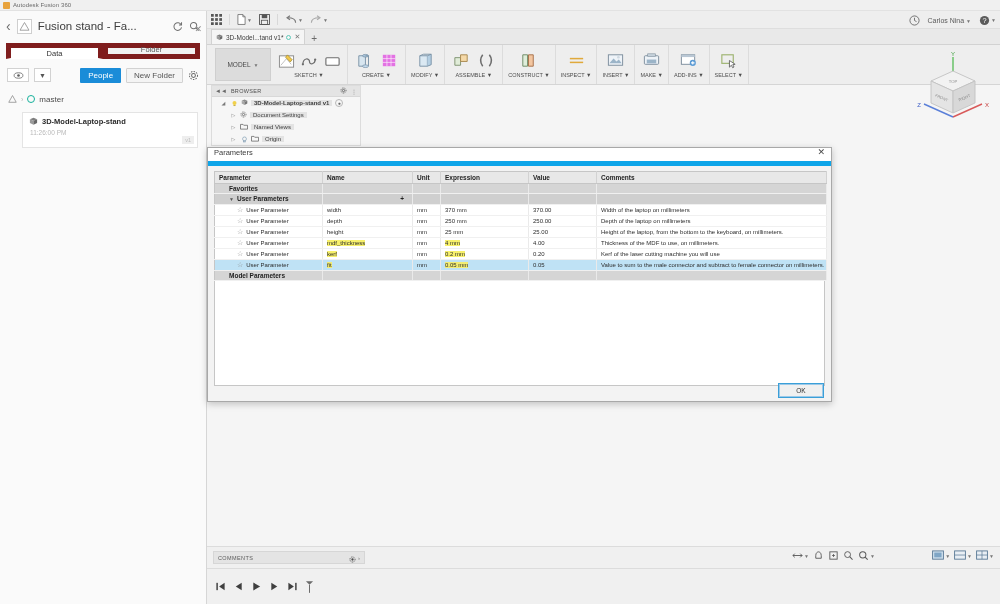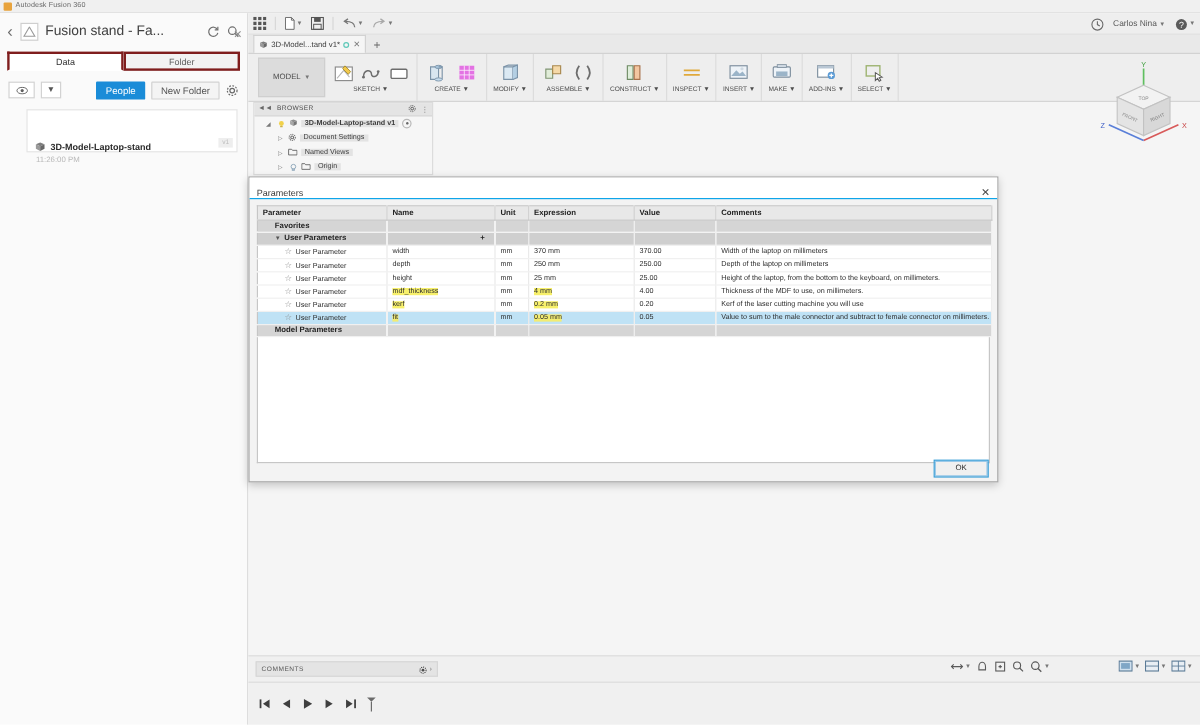--- a/index.html
+++ b/index.html
@@ -39,22 +39,22 @@
     overflow:hidden; text-overflow:ellipsis;
   }
   .dp-iconbtn { color:#7a7a7a; cursor:pointer; display:flex; align-items:center; }
   .dp-close {
     position:absolute; top:13px; right:4px; font-size:9px; color:#8d8d8d; cursor:pointer;
   }
 
   .dp-tabs { display:flex; height:16px; margin:2px 6px 0 6px; }
   .dp-tab {
     flex:1; font-size:7.5px; color:#5d5d5d; display:flex;
-    align-items:center; justify-content:center;
-    background:#fff; border:2px solid #7f1d1d; cursor:pointer;
+    align-items:flex-end; justify-content:center;
+    background:#fff; border:5px solid #7f1d1d; cursor:pointer;
   }
   .dp-tab.active { background:#fff; border-bottom:1px solid #fff; color:#333; }
   .dp-tab.inactive { background:#f2f2f2; }
 
   .dp-actions {
     height:24px; display:flex; align-items:center; gap:5px; padding:0 7px; margin-top:4px;
   }
   .dp-eye {
     width:22px; height:14px; border:1px solid #d2d2d2; background:#fff;
     display:flex; align-items:center; justify-content:center; cursor:pointer;
@@ -81,21 +81,21 @@
   }
   .bc-sep { color:#b4b4b4; font-size:7px; }
   .bc-circle {
     width:8px; height:8px; border:1.5px solid #16b19b; border-radius:50%;
   }
 
   .dp-card {
     margin:4px 8px 0 22px; background:#fff; border:1px solid #e4e4e4;
     height:36px; position:relative; padding:4px 6px; cursor:pointer;
   }
-  .card-row { display:flex; align-items:center; gap:4px;margin-top:22px; }
+  .card-row { display:flex; align-items:center; gap:4px; }
   .card-name { font-size:7.5px; color:#2b2b2b; font-weight:bold; }
   .card-time { font-size:6.5px; color:#b9b9b9; margin-top:3px; margin-left:1px; }
   .card-badge {
     position:absolute; right:3px; bottom:3px; font-size:5.5px; color:#bdbdbd;
     background:#eeeeee; padding:1px 3px;
   }
 
   
   .fusion { position:absolute; top:11px; left:207px; width:793px; height:593px; background:#f5f5f5; }
 
@@ -189,22 +189,22 @@
     display:flex; align-items:center; gap:7px; padding-left:8px;
   }
   .tl-btn { cursor:pointer; color:#4a4a4a; display:flex; align-items:center; }
 
   
   .dialog {
     position:absolute; left:207px; top:147px; width:625px; height:255px;
     background:#f3f3f3; border:1px solid #a8a8a8; box-shadow:0 2px 7px rgba(0,0,0,.22);
   }
   .dlg-title {
-    height:18px; background:#ffffff; border-bottom:1px solid #0ea5e9;
-    display:flex; align-items:flex-end; padding:0 6px;
+    height:18px; background:#ffffff; border-bottom:5px solid #0ea5e9;
+    display:flex; align-items:flex-start; padding:0 6px;
   }
   .dlg-title-text { flex:1; font-size:7.5px; color:#3c3c3c; }
   .dlg-close { font-size:9px; color:#4a4a4a; cursor:pointer; line-height:1; }
 
   .dlg-body { padding:5px 6px 0 6px; }
   .ptable {
     width:100%; border-collapse:collapse; background:#fff;
     border:1px solid #c6c6c6; font-size:6px; color:#2e2e2e; table-layout:fixed;
   }
   .ptable th {
@@ -294,20 +294,28 @@
       <button class="btn-upload">People</button>
       <button class="btn-newfolder">New Folder</button>
       <div class="dp-gear">
         <svg width="11" height="11" viewBox="0 0 12 12">
             <circle cx="6" cy="6" r="2.1" fill="none" stroke="#6a6a6a" stroke-width="1.1"></circle>
             <circle cx="6" cy="6" r="4.4" fill="none" stroke="#6a6a6a" stroke-width="1.1" stroke-dasharray="1.6 1.3"></circle>
           </svg>
       </div>
     </div>
 
+    <div class="dp-breadcrumb">
+      <svg width="9" height="8" viewBox="0 0 10 9">
+          <path d="M5 0.6 L9.2 8.2 L0.8 8.2 Z" fill="none" stroke="#8f8f8f" stroke-width="0.9"></path>
+        </svg>
+      <span class="bc-sep">›</span>
+      <span class="bc-circle"></span>
+      <span>master</span>
+    </div>
 
     <div class="dp-card">
       <div class="card-row">
         <svg width="9" height="9" viewBox="0 0 10 10">
             <path d="M1 2.4 L5 0.8 L9 2.4 L5 4.2 Z" fill="#7e7e7e"></path>
             <path d="M1 2.4 L1 6.6 L5 8.6 L5 4.2 Z" fill="#9a9a9a"></path>
             <path d="M9 2.4 L9 6.6 L5 8.6 L5 4.2 Z" fill="#686868"></path>
           </svg>
         <span class="card-name">3D-Model-Laptop-stand</span>
       </div>

